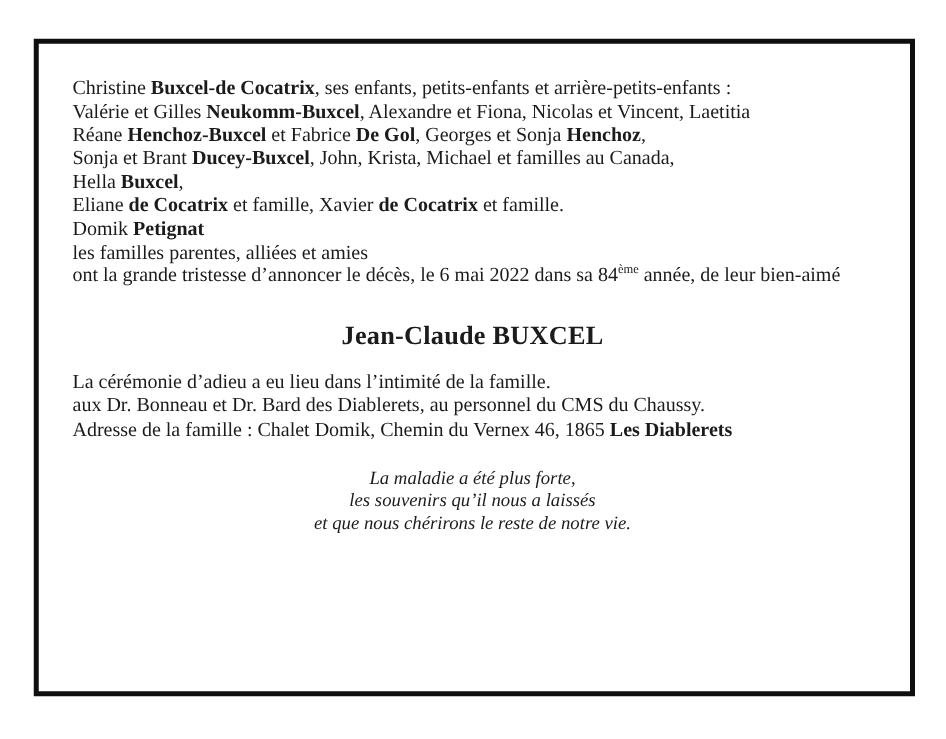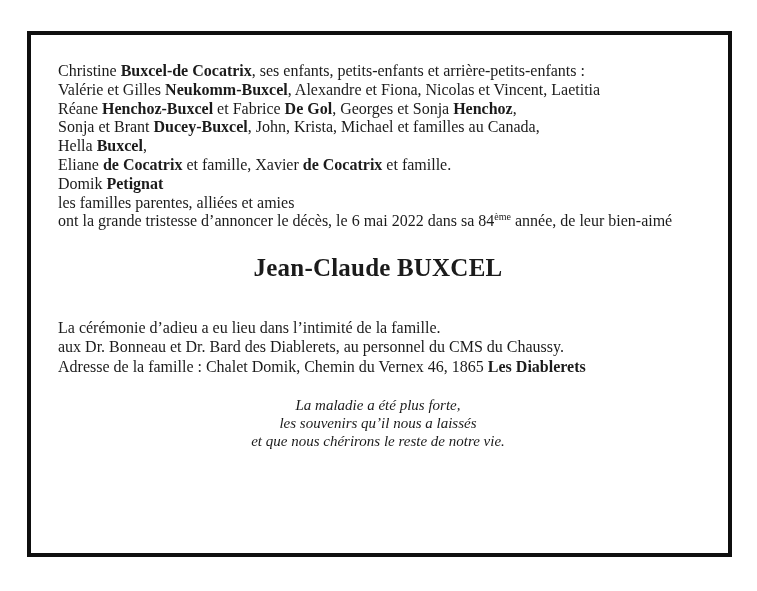--- a/index.html
+++ b/index.html
@@ -19,27 +19,27 @@
     background: #ffffff;
     box-sizing: content-box;
   }
   .content { padding: 27px 30px 0 27px; }
   .line { white-space: nowrap; }
   .family .line { font-size: 16px; line-height: 18.8px; }
   .ceremony .line { font-size: 16px; line-height: 19.2px; }
   .b { font-weight: bold; }
   sup { font-size: 10px; line-height: 0; text-align: right; }
   .deceased {
-    font-size: 25px; line-height: 28px;
+    font-size: 21px; line-height: 28px;
     font-weight: bold;
     text-align: center;
     margin: 23px 0 0 0;
     letter-spacing: 0.2px;
   }
-  .ceremony { margin-top: 36px; }
+  .ceremony { margin-top: 14px; }
   .epitaph {
     margin-top: 20px;
     text-align: center;
     font-style: italic;
     font-size: 15px;
   }
   .epitaph .line { line-height: 18.3px; }
 </style>
 </head>
 <body>

